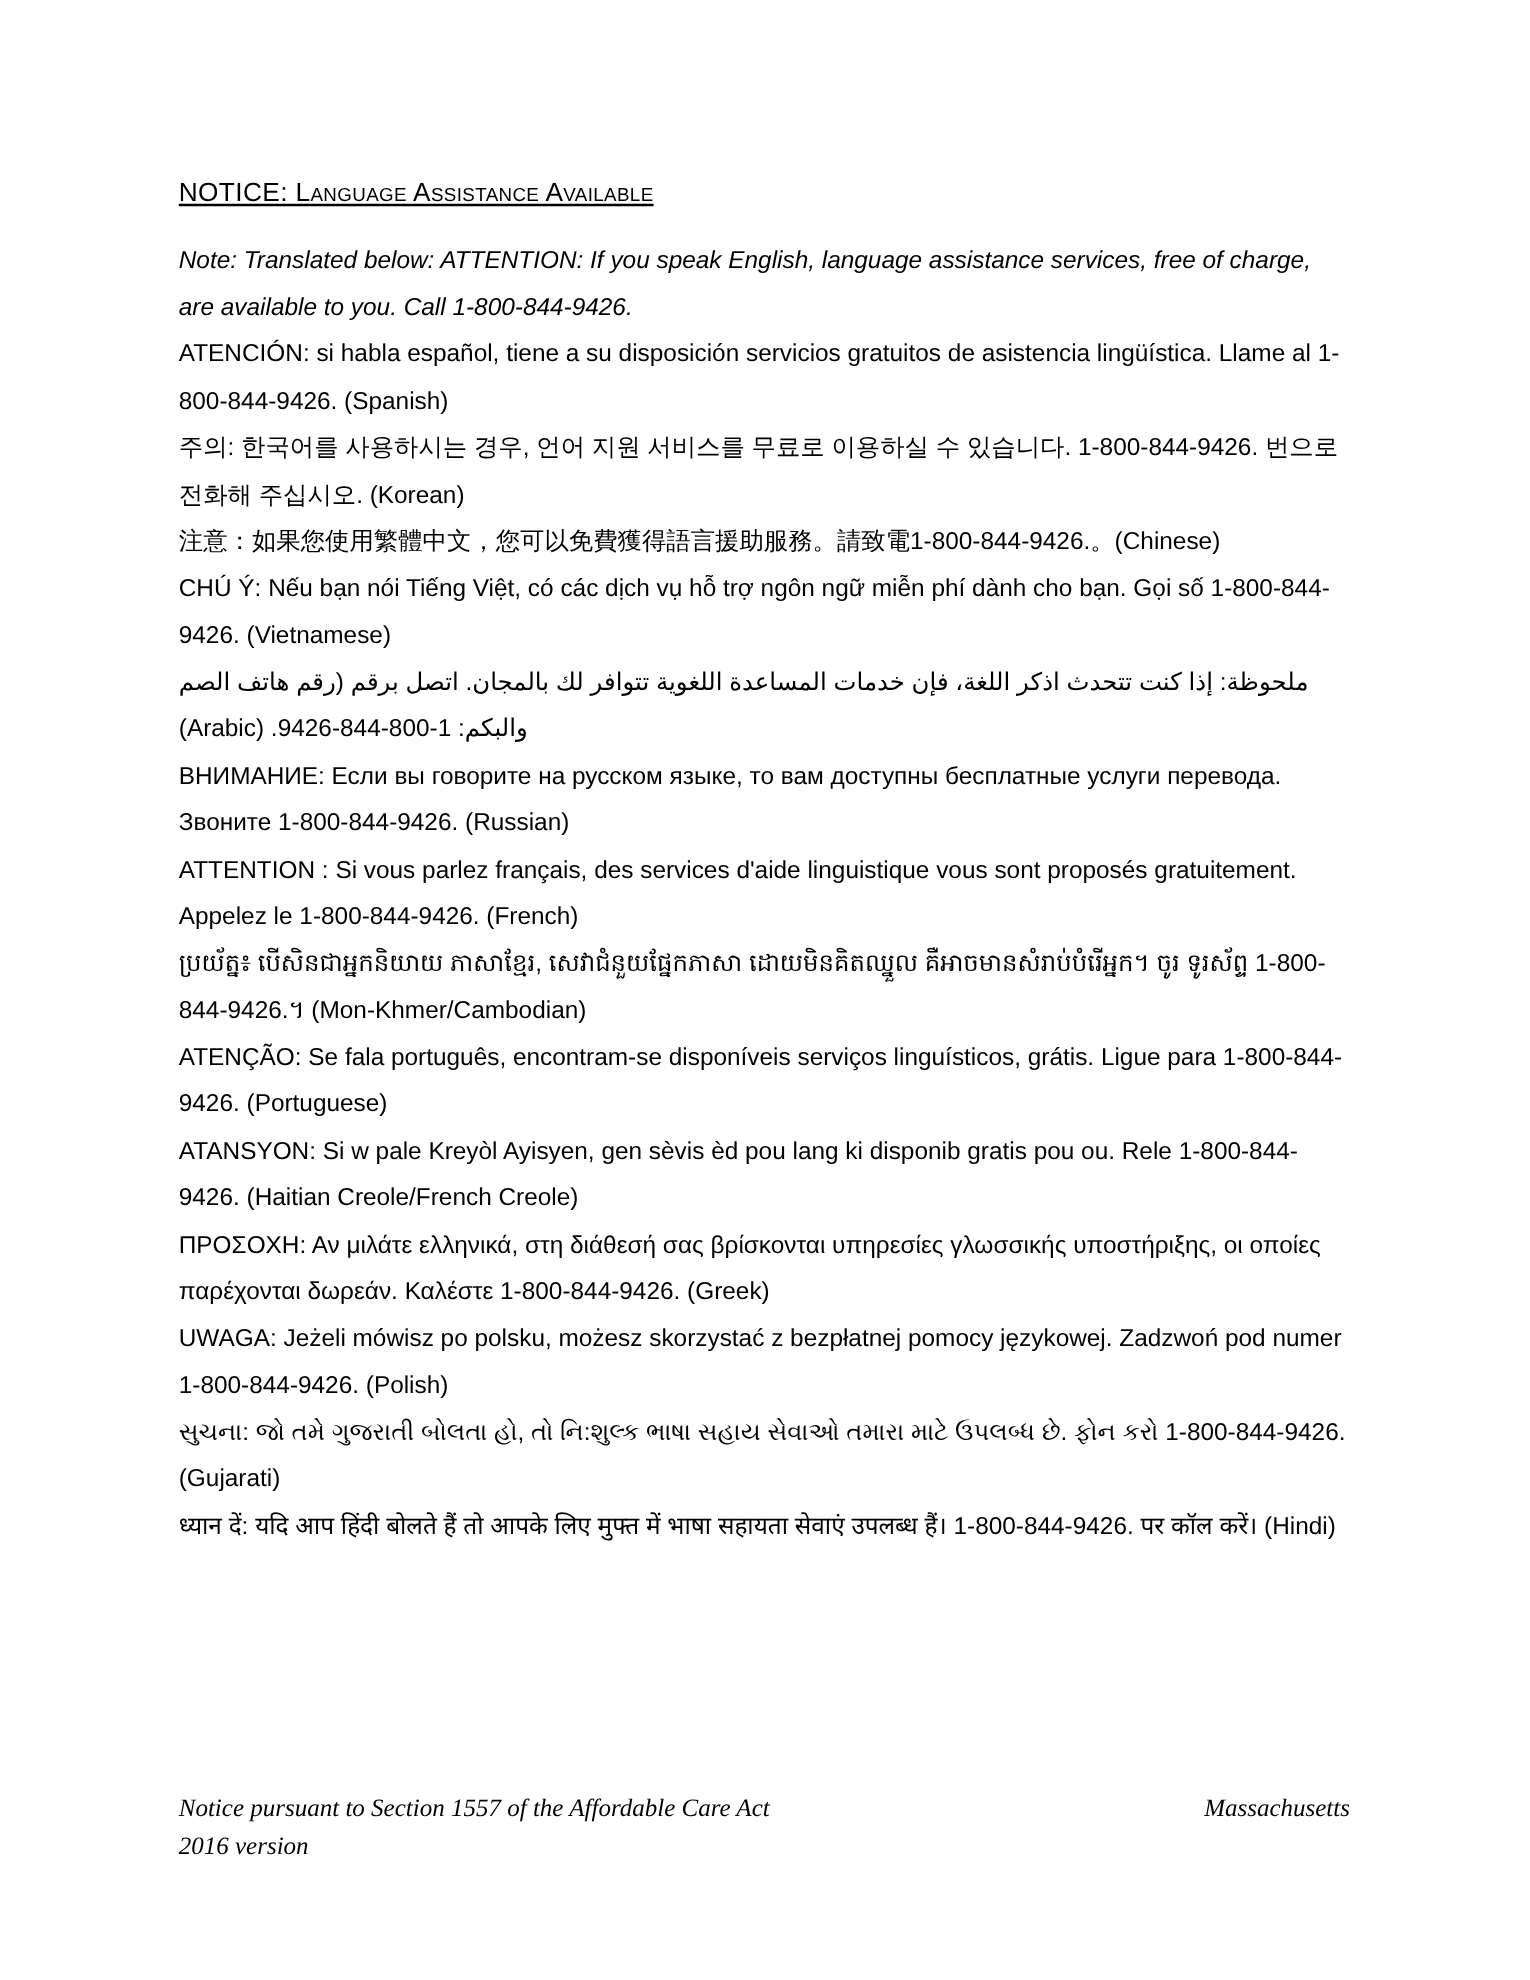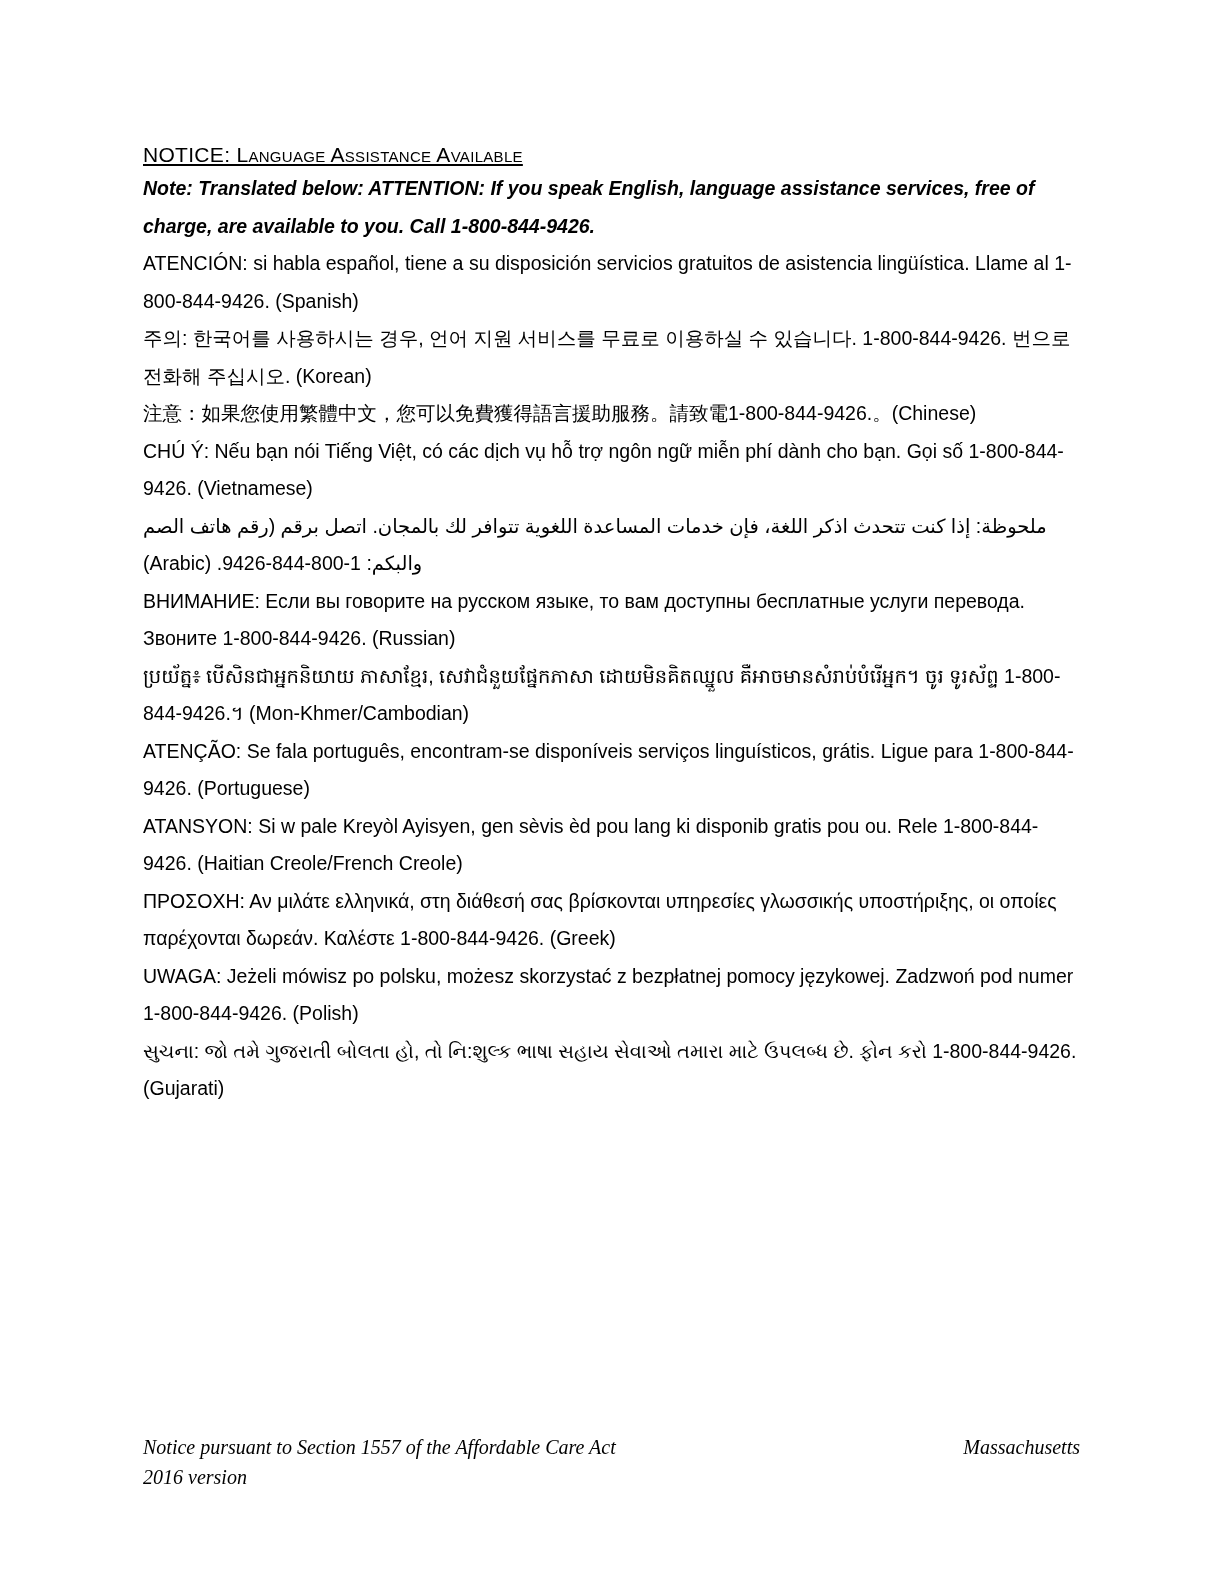--- a/index.html
+++ b/index.html
@@ -20,24 +20,24 @@
     width: 937px;
   }
   .title {
     font-size: 21px;
     line-height: 30px;
     font-variant: small-caps;
     letter-spacing: 0.3px;
   }
   .title .underlined { text-decoration: underline; }
   .note {
+    margin-top: 20px;
     font-style: italic;
     font-size: 19.5px;
     line-height: 37.5px;
-    font-weight: bold;
   }
   .paragraphs {
   }
   .paragraphs p {
     margin: 0;
     font-size: 19.5px;
     line-height: 37.5px;
   }
   .paragraphs p.rtl {
     direction: rtl;
@@ -70,26 +70,28 @@
 
     <div class="note">Note: Translated below: ATTENTION: If you speak English, language assistance services, free of charge, are available to you. Call 1-800-844-9426.</div>
 
     <div class="paragraphs">
       <p>ATENCIÓN:  si habla español, tiene a su disposición servicios gratuitos de asistencia lingüística.  Llame al 1-800-844-9426.  (Spanish)</p>
       <p>주의:  한국어를 사용하시는 경우, 언어 지원 서비스를 무료로 이용하실 수 있습니다.  1-800-844-9426. 번으로 전화해 주십시오. (Korean)</p>
       <p>注意：如果您使用繁體中文，您可以免費獲得語言援助服務。請致電1-800-844-9426.。(Chinese)</p>
       <p>CHÚ Ý:  Nếu bạn nói Tiếng Việt, có các dịch vụ hỗ trợ ngôn ngữ miễn phí dành cho bạn.  Gọi số 1-800-844-9426.  (Vietnamese)</p>
       <p class="rtl" dir="rtl">ملحوظة:  إذا كنت تتحدث اذكر اللغة، فإن خدمات المساعدة اللغوية تتوافر لك بالمجان.  اتصل برقم (رقم هاتف الصم والبكم: 1-800-844-9426. (Arabic)</p>
       <p>ВНИМАНИЕ:  Если вы говорите на русском языке, то вам доступны бесплатные услуги перевода.  Звоните 1-800-844-9426.  (Russian)</p>
+      <p>ATTENTION :  Si vous parlez français, des services d'aide linguistique vous sont proposés gratuitement.  Appelez le 1-800-844-9426.  (French)</p>
       <p>ប្រយ័ត្ន៖  បើសិនជាអ្នកនិយាយ ភាសាខ្មែរ, សេវាជំនួយផ្នែកភាសា ដោយមិនគិតឈ្នួល គឺអាចមានសំរាប់បំរើអ្នក។ ចូរ ទូរស័ព្ទ 1-800-844-9426.។ (Mon-Khmer/Cambodian)</p>
       <p>ATENÇÃO:  Se fala português, encontram-se disponíveis serviços linguísticos, grátis.  Ligue para 1-800-844-9426. (Portuguese)</p>
       <p>ATANSYON:  Si w pale Kreyòl Ayisyen, gen sèvis èd pou lang ki disponib gratis pou ou.  Rele 1-800-844-9426.  (Haitian Creole/French Creole)</p>
       <p>ΠΡΟΣΟΧΗ: Αν μιλάτε ελληνικά, στη διάθεσή σας βρίσκονται υπηρεσίες γλωσσικής υποστήριξης, οι οποίες παρέχονται δωρεάν. Καλέστε 1-800-844-9426.  (Greek)</p>
       <p>UWAGA:  Jeżeli mówisz po polsku, możesz skorzystać z bezpłatnej pomocy językowej.  Zadzwoń pod numer 1-800-844-9426.  (Polish)</p>
       <p>સુચના: જો તમે ગુજરાતી બોલતા હો, તો નિ:શુલ્ક ભાષા સહાય સેવાઓ તમારા માટે ઉપલબ્ધ છે. ફોન કરો 1-800-844-9426. (Gujarati)</p>
+      <p>ध्यान दें:  यदि आप हिंदी बोलते हैं तो आपके लिए मुफ्त में भाषा सहायता सेवाएं उपलब्ध हैं। 1-800-844-9426.  पर कॉल करें। (Hindi)</p>
     </div>
 
   </div>
 
   <div class="footer">
     <div class="left">
       <p>Notice pursuant to Section 1557 of the Affordable Care Act</p>
       <p>2016 version</p>
     </div>
     <div class="right">Massachusetts</div>

